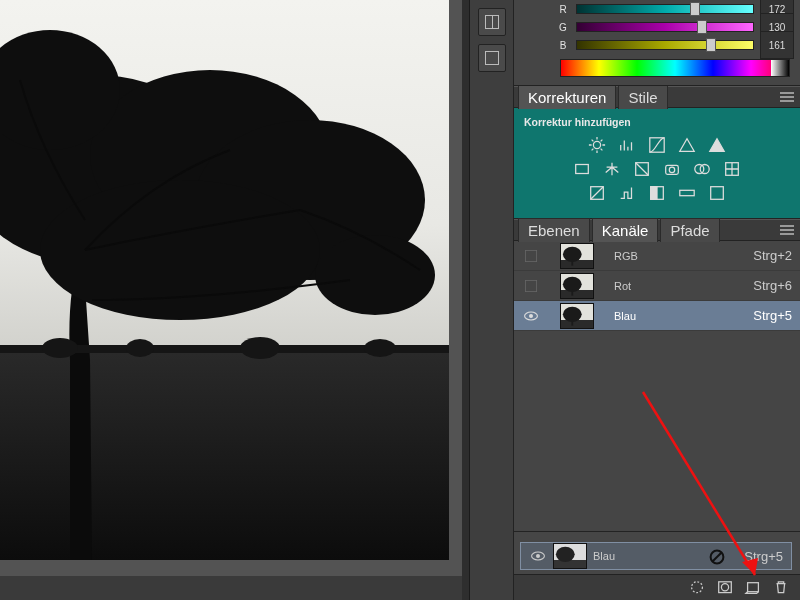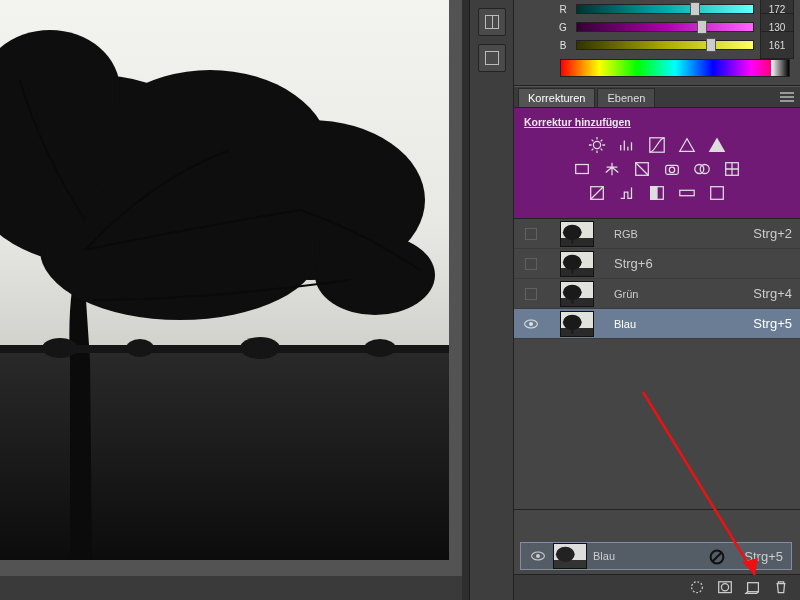--- a/index.html
+++ b/index.html
@@ -34,26 +34,26 @@
   .track.r { background: linear-gradient(90deg,#000,#0ff,#fff); filter:grayscale(0);} 
   .track.r { background: linear-gradient(90deg,#003333,#00aaaa,#66ffff);}
   .track.g { background: linear-gradient(90deg,#330033,#aa00aa,#ff66ff);}
   .track.b { background: linear-gradient(90deg,#333300,#aaaa00,#ffff66);}
   .spectrum { height: 18px; margin: 5px 4px 2px 40px; background: linear-gradient(90deg, #ff0000,#ffff00,#00ff00,#00ffff,#0000ff,#ff00ff,#ff0000); border:1px solid #222; position:relative; }
   .spectrum:after { content:""; position:absolute; right:0; top:0; bottom:0; width:18px; background:linear-gradient(90deg,#fff,#000);}
 
   
   .panel { border-bottom: 1px solid #232323; }
   .panel-header { display:flex; align-items:center; height: 22px; background:#3a3a3a; border-top:1px solid #555; border-bottom:1px solid #222; padding: 0 4px; gap:2px; }
-  .tab { padding: 3px 9px; background:#494949; color:#ddd; font-size:11px; cursor:pointer; border:1px solid #2a2a2a; border-bottom:none;}
+  .tab { padding: 3px 9px; background:#494949; color:#ddd; font-size:15px; cursor:pointer; border:1px solid #2a2a2a; border-bottom:none;}
   .tab.active { background:#545454; color:#fff; }
   .panel-header .menu { margin-left:auto; width:18px; height:14px; display:flex; flex-direction:column; justify-content:space-between; padding:2px;}
   .panel-header .menu span{height:2px;background:#999;}
 
-  .adjust-body { padding: 8px 10px 10px; background:#701a75;text-decoration:underline; }
+  .adjust-body { padding: 8px 10px 10px; background:#0f766e; }
   .adjust-body .subtitle { font-weight:bold; color:#e8e8e8; margin-bottom:8px; font-size:10.5px;}
   .icon-row { display:flex; justify-content:center; gap:10px; margin:6px 0;}
   .aicon { width:20px; height:18px; display:flex; align-items:center; justify-content:center; color:#ddd; font-size:14px; }
   .aicon svg { width:18px; height:18px; stroke:#ddd; fill:none; stroke-width:1.4; }
 
   
   .channels-body { background:#454545; height: 290px; overflow:hidden; }
   .ch-row { display:flex; align-items:center; height:30px; padding:1px 8px; border-bottom:1px solid #3b3b3b; gap:20px; }
   .ch-row.selected { background:#6a7d95; color:#fff; }
   .eye { width:18px; height:18px; display:flex; align-items:center; justify-content:center;}
@@ -149,21 +149,21 @@
           <div class="knob" style="left:76%"></div>
         </div>
       <div class="val">161</div>
     </div>
     <div class="spectrum"></div>
   </div>
 
   <div class="panel">
     <div class="panel-header">
       <div class="tab active">Korrekturen</div>
-      <div class="tab">Ebenen</div>
+      <div class="tab">Stile</div>
       <div class="menu">
           <span></span>
           <span></span>
           <span></span>
         </div>
     </div>
     <div class="adjust-body">
       <div class="subtitle">Korrektur hinzufügen</div>
       <div class="icon-row">
         <div class="aicon">
@@ -256,20 +256,30 @@
         <div class="aicon">
             <svg viewBox="0 0 20 20">
               <rect x="3" y="3" width="14" height="14"></rect>
             </svg>
           </div>
       </div>
     </div>
   </div>
 
   <div class="panel">
+    <div class="panel-header">
+      <div class="tab">Ebenen</div>
+      <div class="tab active">Kanäle</div>
+      <div class="tab">Pfade</div>
+      <div class="menu">
+          <span></span>
+          <span></span>
+          <span></span>
+        </div>
+    </div>
     <div class="channels-body" id="ch-body">
         <div class="ch-row">
     <div class="eye">
             <svg viewBox="0 0 20 20">
               <rect x="3" y="3" width="14" height="14" fill="none" stroke="#666"></rect>
             </svg>
           </div>
     <div class="thumb">
       <svg class="th-tree" viewBox="0 0 34 26">
               <rect width="34" height="17" fill="#e2e2dc"></rect>
@@ -288,54 +298,38 @@
             </svg>
           </div>
     <div class="thumb">
       <svg class="th-tree" viewBox="0 0 34 26">
               <rect width="34" height="17" fill="#e2e2dc"></rect>
               <rect y="17" width="34" height="9" fill="#2a2a2a"></rect>
               <ellipse cx="12" cy="11" rx="10" ry="8" fill="#1a1a1a"></ellipse>
               <rect x="11" y="17" width="2" height="6" fill="#1a1a1a"></rect>
             </svg>
     </div>
+    <span class="ch-name">Rot</span>
     <span class="ch-short">Strg+6</span>
         </div>
-        <div class="ch-row">
+        <div class="ch-row selected">
     <div class="eye">
             <svg viewBox="0 0 20 20">
-              <rect x="3" y="3" width="14" height="14" fill="none" stroke="#666"></rect>
+              <ellipse cx="10" cy="10" rx="8" ry="5" fill="none" stroke="#ddd" stroke-width="1.4"></ellipse>
+              <circle cx="10" cy="10" r="2.5" fill="#ddd"></circle>
             </svg>
           </div>
     <div class="thumb">
       <svg class="th-tree" viewBox="0 0 34 26">
               <rect width="34" height="17" fill="#e2e2dc"></rect>
               <rect y="17" width="34" height="9" fill="#2a2a2a"></rect>
               <ellipse cx="12" cy="11" rx="10" ry="8" fill="#1a1a1a"></ellipse>
               <rect x="11" y="17" width="2" height="6" fill="#1a1a1a"></rect>
             </svg>
     </div>
-    <span class="ch-name">Grün</span>
-    <span class="ch-short">Strg+4</span>
-        </div>
-        <div class="ch-row selected">
-    <div class="eye">
-            <svg viewBox="0 0 20 20">
-              <ellipse cx="10" cy="10" rx="8" ry="5" fill="none" stroke="#ddd" stroke-width="1.4"></ellipse>
-              <circle cx="10" cy="10" r="2.5" fill="#ddd"></circle>
-            </svg>
-          </div>
-    <div class="thumb">
-      <svg class="th-tree" viewBox="0 0 34 26">
-              <rect width="34" height="17" fill="#e2e2dc"></rect>
-              <rect y="17" width="34" height="9" fill="#2a2a2a"></rect>
-              <ellipse cx="12" cy="11" rx="10" ry="8" fill="#1a1a1a"></ellipse>
-              <rect x="11" y="17" width="2" height="6" fill="#1a1a1a"></rect>
-            </svg>
-    </div>
     <span class="ch-name">Blau</span>
     <span class="ch-short">Strg+5</span>
         </div>
       </div>
   </div>
 
 </div>
 
 <div class="ghost">
   <div class="eye">

